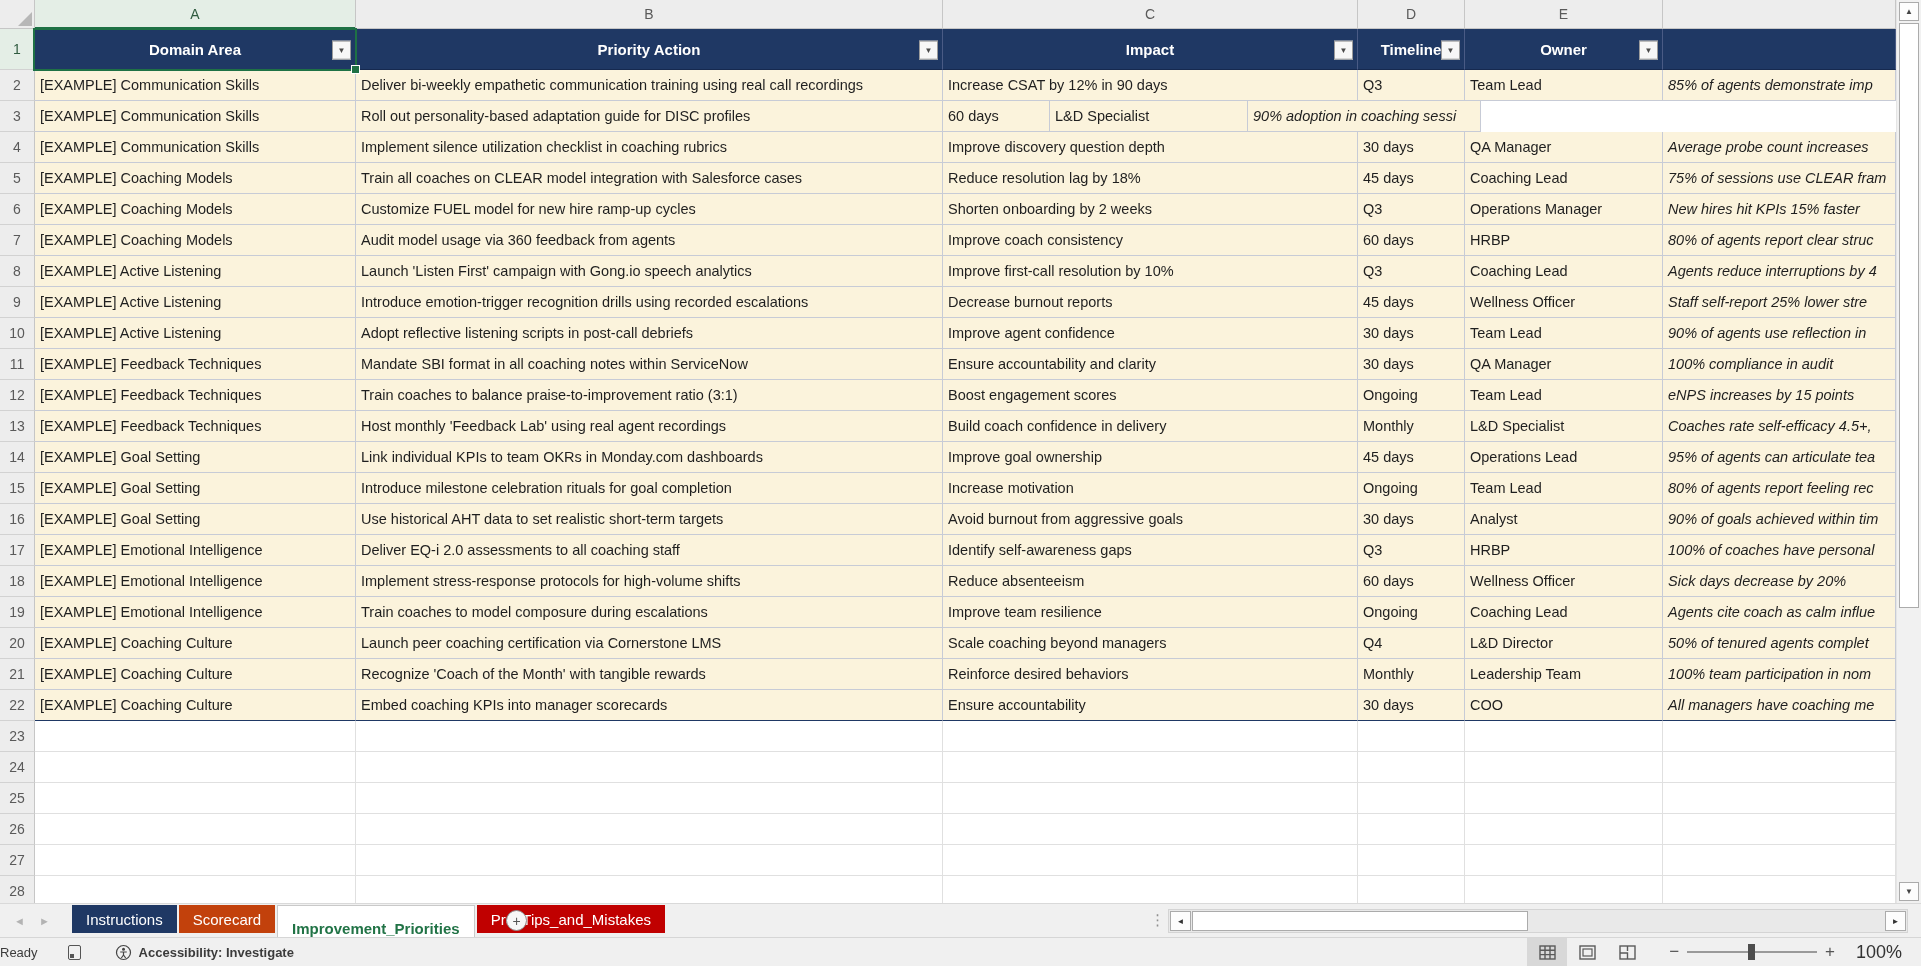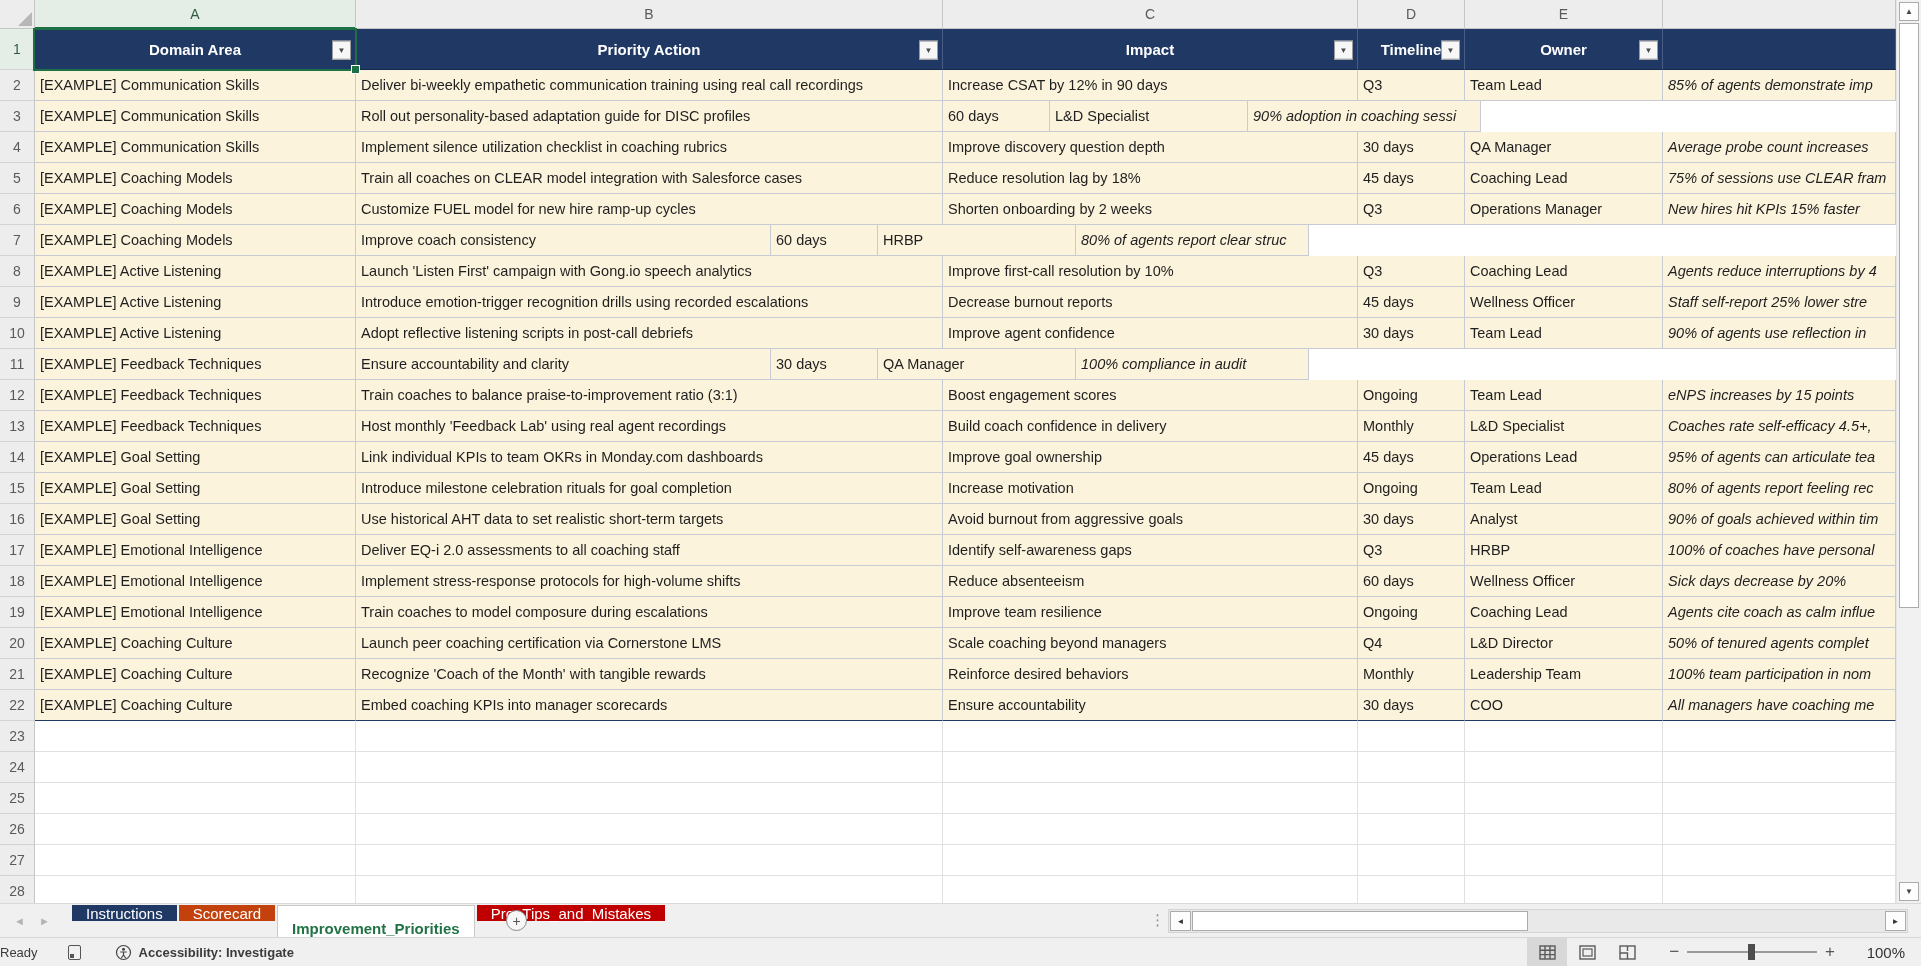--- a/index.html
+++ b/index.html
@@ -50,21 +50,21 @@
   .vscroll{position:absolute;left:1896px;top:0;width:25px;height:903px;background:#F1F1F1;border-left:1px solid #E5E5E5;box-sizing:border-box;}
   .vsbtn{position:absolute;left:2px;width:20px;height:19px;background:#FDFDFD;border:1px solid #ABABAB;box-sizing:border-box;
          display:flex;align-items:center;justify-content:center;font-size:8px;color:#444;}
   .vs-up{top:2px;} .vs-down{bottom:2px;}
   .vs-thumb{position:absolute;left:2px;top:23px;width:20px;height:585px;background:#FFFFFF;border:1px solid #ABABAB;box-sizing:border-box;}
 
   
   .tabbar{position:absolute;left:0;top:903px;width:1921px;height:34px;background:#F0F0F0;border-top:1px solid #D9D9D9;box-sizing:border-box;}
   .tabnav{position:absolute;left:14px;top:0;height:34px;display:flex;align-items:center;gap:14px;color:#B3B3B3;font-size:11px;}
   .tabs{position:absolute;left:72px;top:1px;display:flex;align-items:flex-start;gap:2px;}
-  .tab{height:16px;padding:0 14px;display:flex;align-items:center;font-size:15px;cursor:default;box-sizing:border-box;}
+  .tab{height:28px;padding:0 14px;display:flex;align-items:center;font-size:15px;cursor:default;box-sizing:border-box;}
   .tab.instructions{background:#1F3864;color:#FFFFFF;}
   .tab.scorecard{background:#c2410c;color:#FFFFFF;}
   .tab.active{background:#FFFFFF;color:#217346;font-weight:bold;border:1px solid #C9C9C9;border-bottom:3px solid #1E8A5E;height:48px;}
   .tab.protips{background:#C00000;color:#FFFFFF;}
   .addsheet{position:absolute;left:506px;top:6px;width:21px;height:21px;border:1px solid #8A8A8A;border-radius:50%;
             display:flex;align-items:center;justify-content:center;font-size:14px;color:#555;background:#F7F7F7;box-sizing:border-box;}
   .grip{position:absolute;left:1150px;top:7px;color:#8F8F8F;font-size:15px;letter-spacing:-2px;}
   .hscroll{position:absolute;left:1168px;top:5px;width:740px;height:24px;background:#E9E9E9;border:1px solid #D4D4D4;box-sizing:border-box;}
   .hsbtn{position:absolute;top:1px;width:21px;height:20px;background:#FDFDFD;border:1px solid #ABABAB;box-sizing:border-box;
          display:flex;align-items:center;justify-content:center;font-size:8px;color:#333;}
@@ -79,21 +79,21 @@
   .sb-macro::after{content:'';position:absolute;left:1px;bottom:1px;width:4px;height:4px;background:#555;}
   .sb-a11y{margin-left:34px;display:flex;align-items:center;gap:7px;}
   .sb-a11y .label{font-weight:bold;}
   .spacer{flex:1;}
   .viewbtn{width:40px;height:28px;display:flex;align-items:center;justify-content:center;}
   .viewbtn.active{background:#D8D8D8;}
   .zoomctl{display:flex;align-items:center;margin-left:14px;}
   .zminus,.zplus{font-size:17px;color:#555;padding:0 8px;}
   .ztrack{position:relative;width:130px;height:2px;background:#9A9A9A;}
   .zhandle{position:absolute;left:61px;top:-7px;width:7px;height:16px;background:#4D4D4D;}
-  .zpct{width:52px;text-align:right;margin:0 16px 0 10px;font-size:15px;color:#333;}
+  .zpct{width:52px;text-align:center;margin:0 16px 0 10px;font-size:18px;color:#333;}
   svg{display:block;}
 </style>
 </head>
 <body>
 
 <div class="app">
 
   <div class="grid">
 
     <div class="colhdr-row">
@@ -192,20 +192,21 @@
           <div class="dcell wB">Customize FUEL model for new hire ramp-up cycles</div>
           <div class="dcell wC">Shorten onboarding by 2 weeks</div>
           <div class="dcell wD">Q3</div>
           <div class="dcell wE">Operations Manager</div>
           <div class="dcell wF">New hires hit KPIs 15% faster</div>
         </div>
 
         <div class="row">
           <div class="rowhdr">7</div>
           <div class="dcell wA">[EXAMPLE] Coaching Models</div>
+          <div class="dcell wB">Audit model usage via 360 feedback from agents</div>
           <div class="dcell wC">Improve coach consistency</div>
           <div class="dcell wD">60 days</div>
           <div class="dcell wE">HRBP</div>
           <div class="dcell wF">80% of agents report clear struc</div>
         </div>
 
         <div class="row">
           <div class="rowhdr">8</div>
           <div class="dcell wA">[EXAMPLE] Active Listening</div>
           <div class="dcell wB">Launch 'Listen First' campaign with Gong.io speech analytics</div>
@@ -231,20 +232,21 @@
           <div class="dcell wB">Adopt reflective listening scripts in post-call debriefs</div>
           <div class="dcell wC">Improve agent confidence</div>
           <div class="dcell wD">30 days</div>
           <div class="dcell wE">Team Lead</div>
           <div class="dcell wF">90% of agents use reflection in</div>
         </div>
 
         <div class="row">
           <div class="rowhdr">11</div>
           <div class="dcell wA">[EXAMPLE] Feedback Techniques</div>
+          <div class="dcell wB">Mandate SBI format in all coaching notes within ServiceNow</div>
           <div class="dcell wC">Ensure accountability and clarity</div>
           <div class="dcell wD">30 days</div>
           <div class="dcell wE">QA Manager</div>
           <div class="dcell wF">100% compliance in audit</div>
         </div>
 
         <div class="row">
           <div class="rowhdr">12</div>
           <div class="dcell wA">[EXAMPLE] Feedback Techniques</div>
           <div class="dcell wB">Train coaches to balance praise-to-improvement ratio (3:1)</div>

